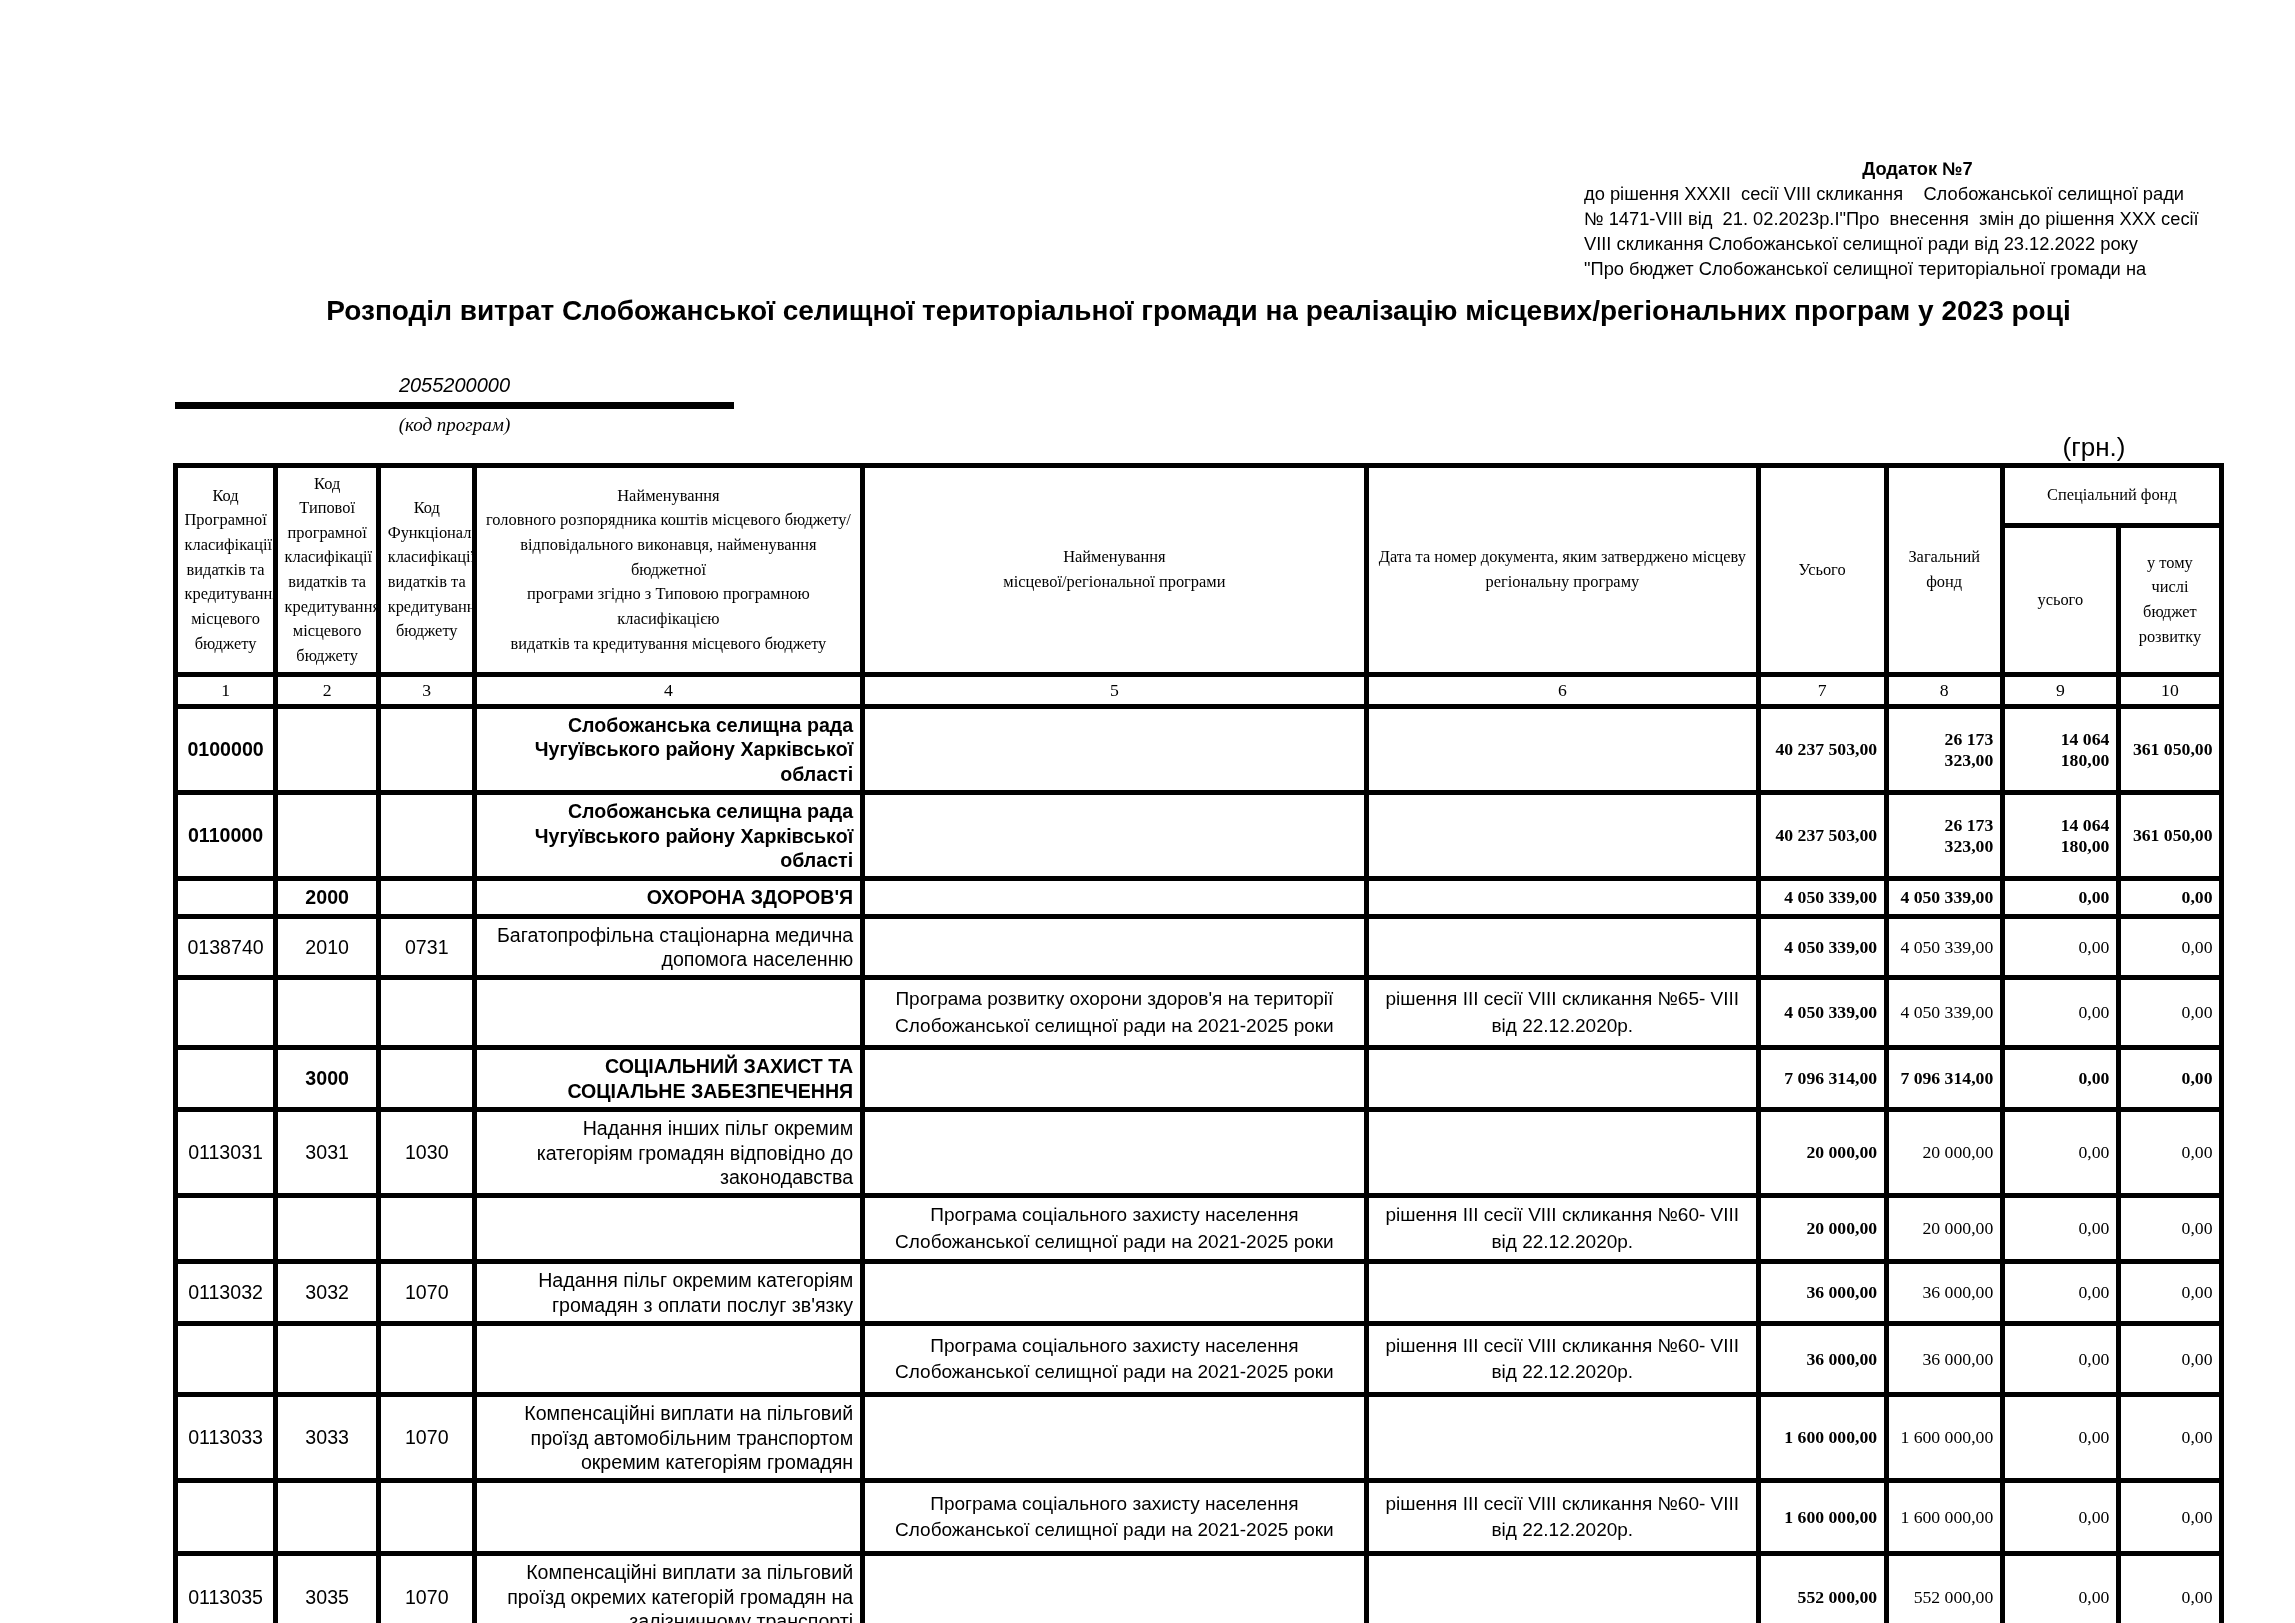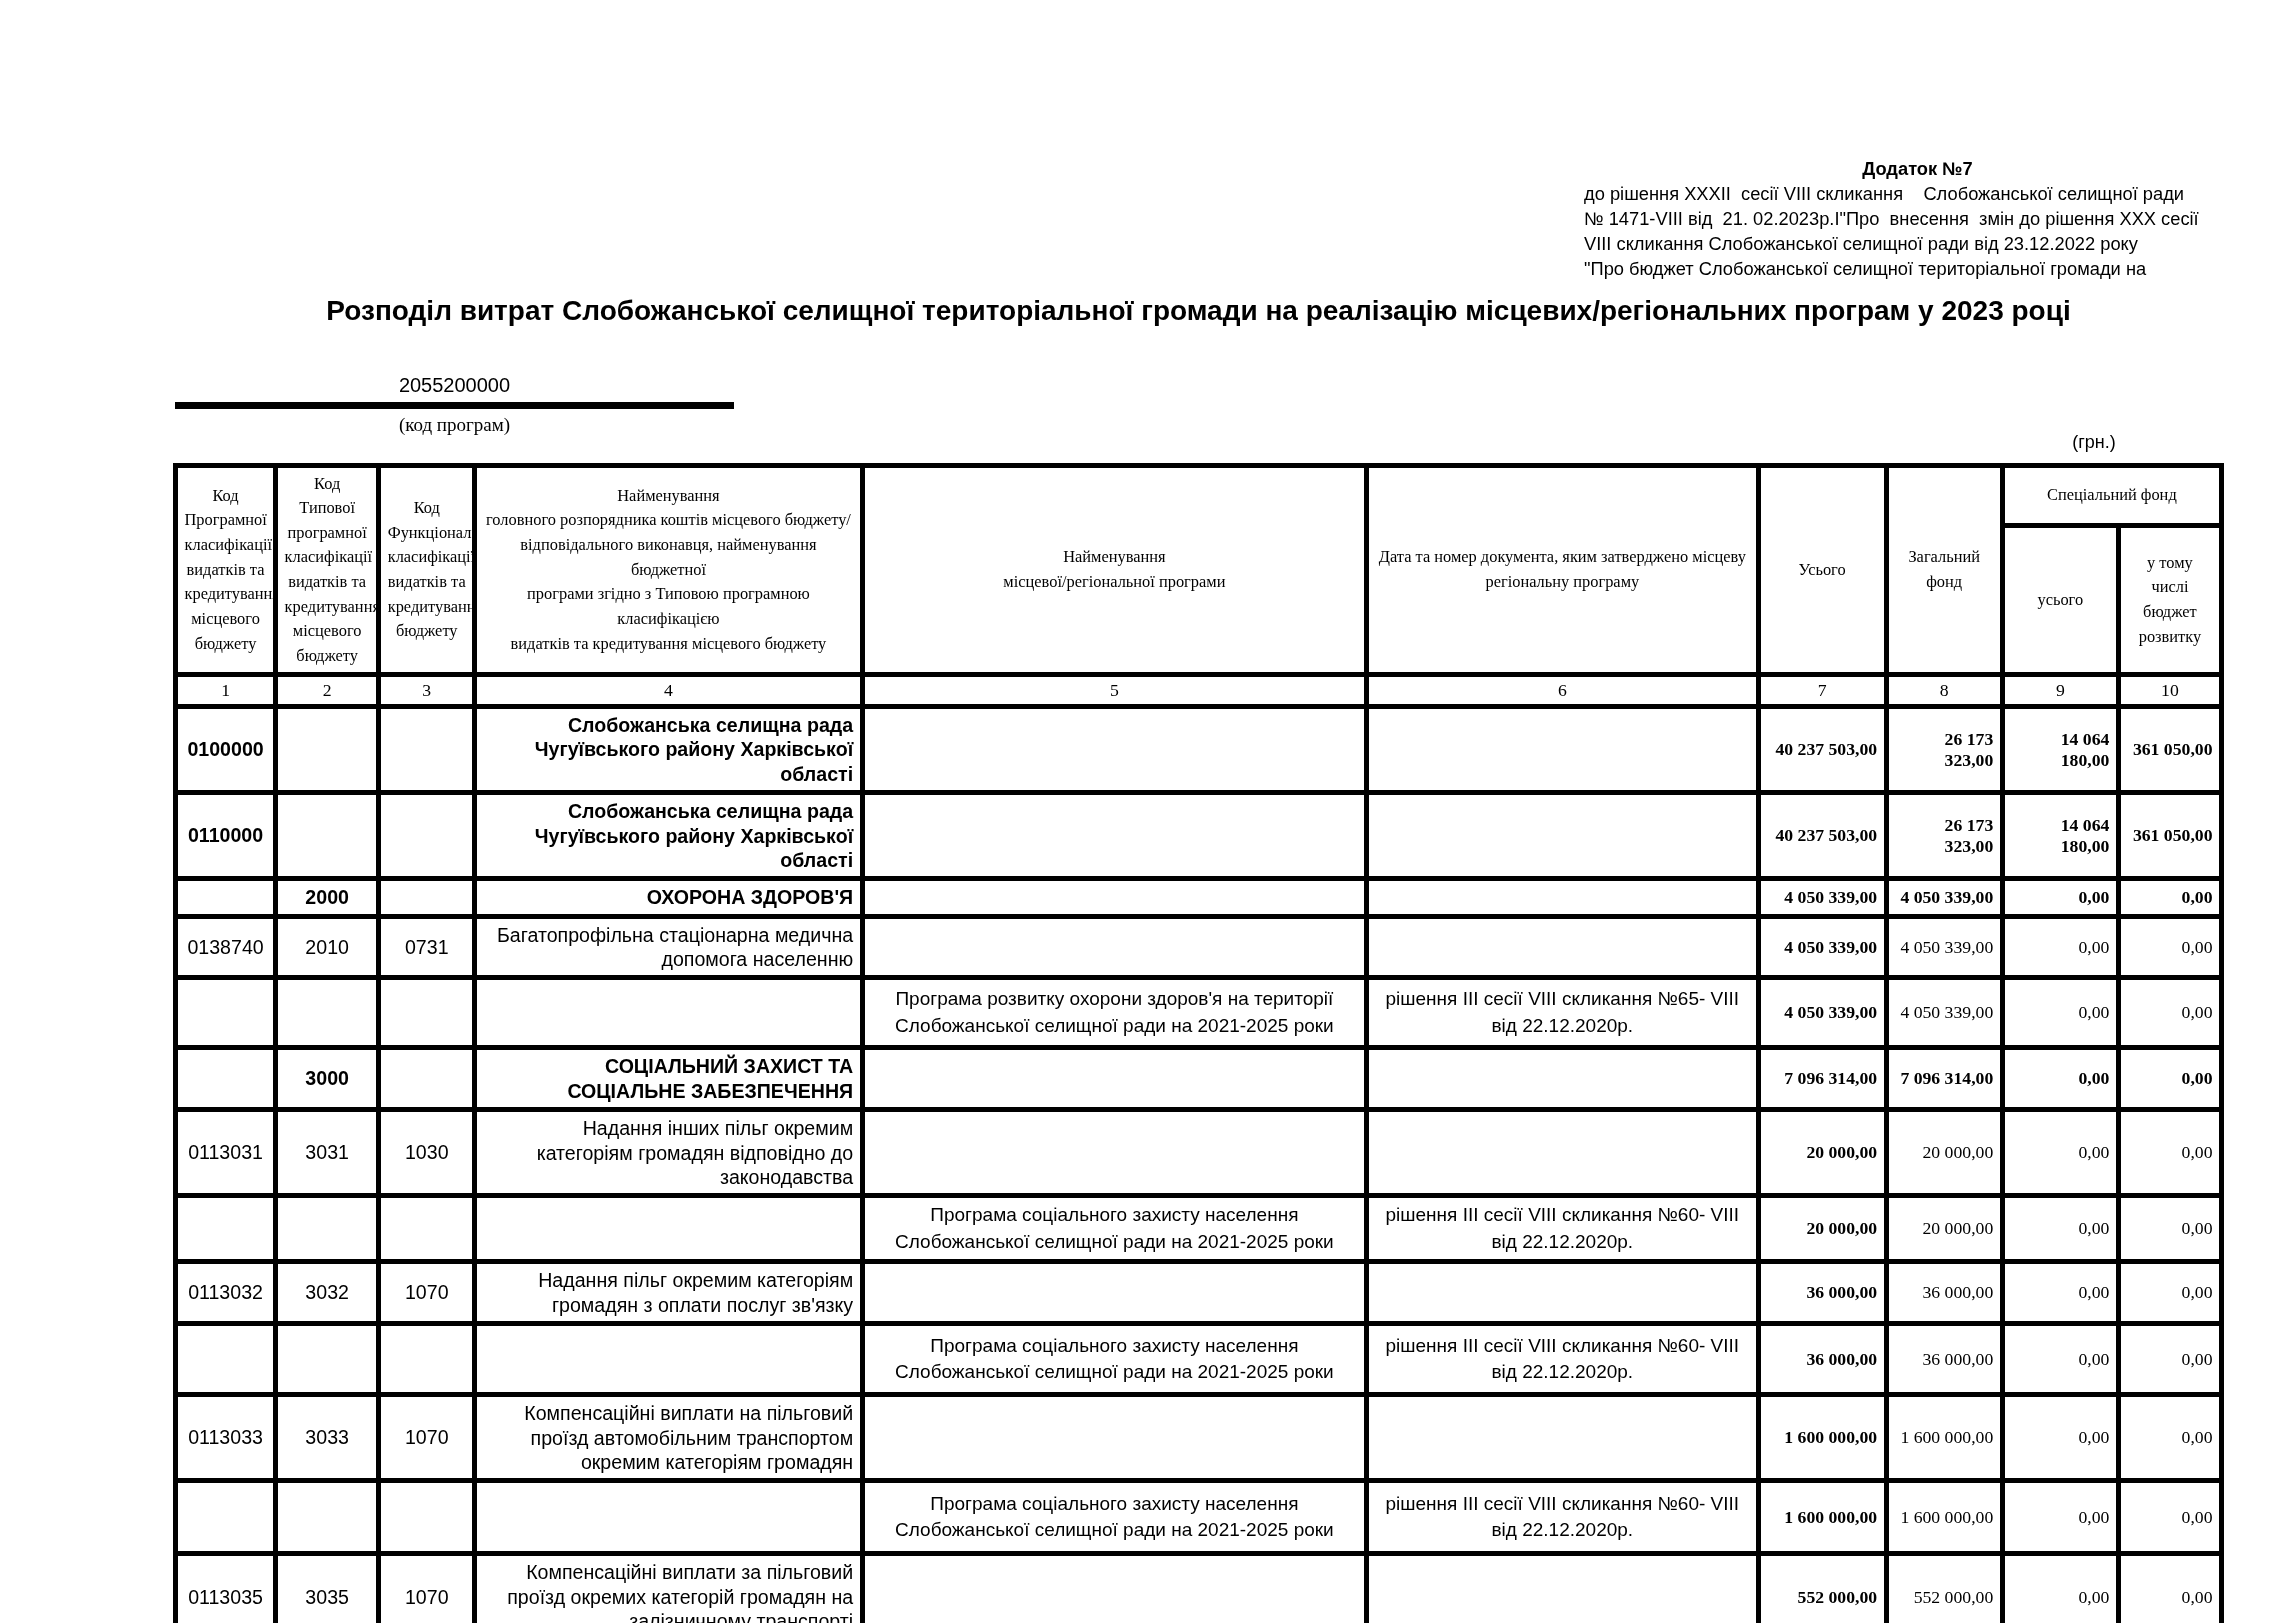--- a/index.html
+++ b/index.html
@@ -36,20 +36,21 @@
     font-weight: bold;
   }
 
   
   .code-block {
     position: absolute;
     left: 175px;
     top: 374px;
     width: 559px;
     text-align: center;
+    font-style: italic;
   }
   .code-value {
     display: block;
     font-size: 20px;
     padding-bottom: 5.2px;
     border-bottom: 7.2px solid #000;
   }
   .code-label {
     display: block;
     font-family: "Liberation Serif", serif;
@@ -57,21 +58,21 @@
     margin-top: 5.2px;
   }
 
   
   .hrn {
     position: absolute;
     left: 1996px;
     top: 432px;
     width: 196px;
     text-align: center;
-    font-size: 18px;
+    font-size: 26px;
   }
 
   
   .budget-table {
     position: absolute;
     left: 173px;
     top: 463px;
     width: 2051px;
     border-collapse: collapse;
     table-layout: fixed;

